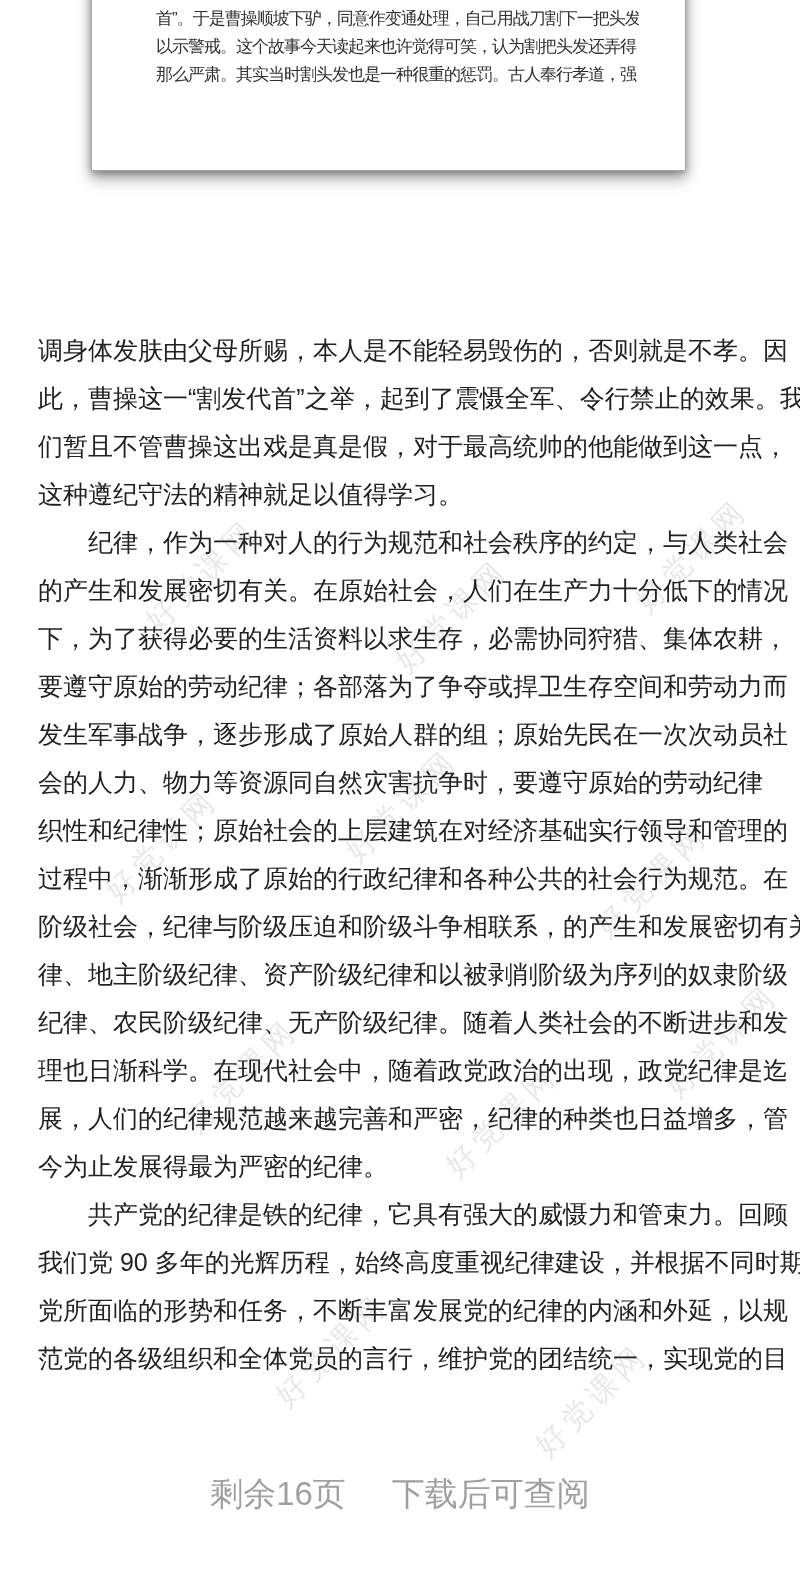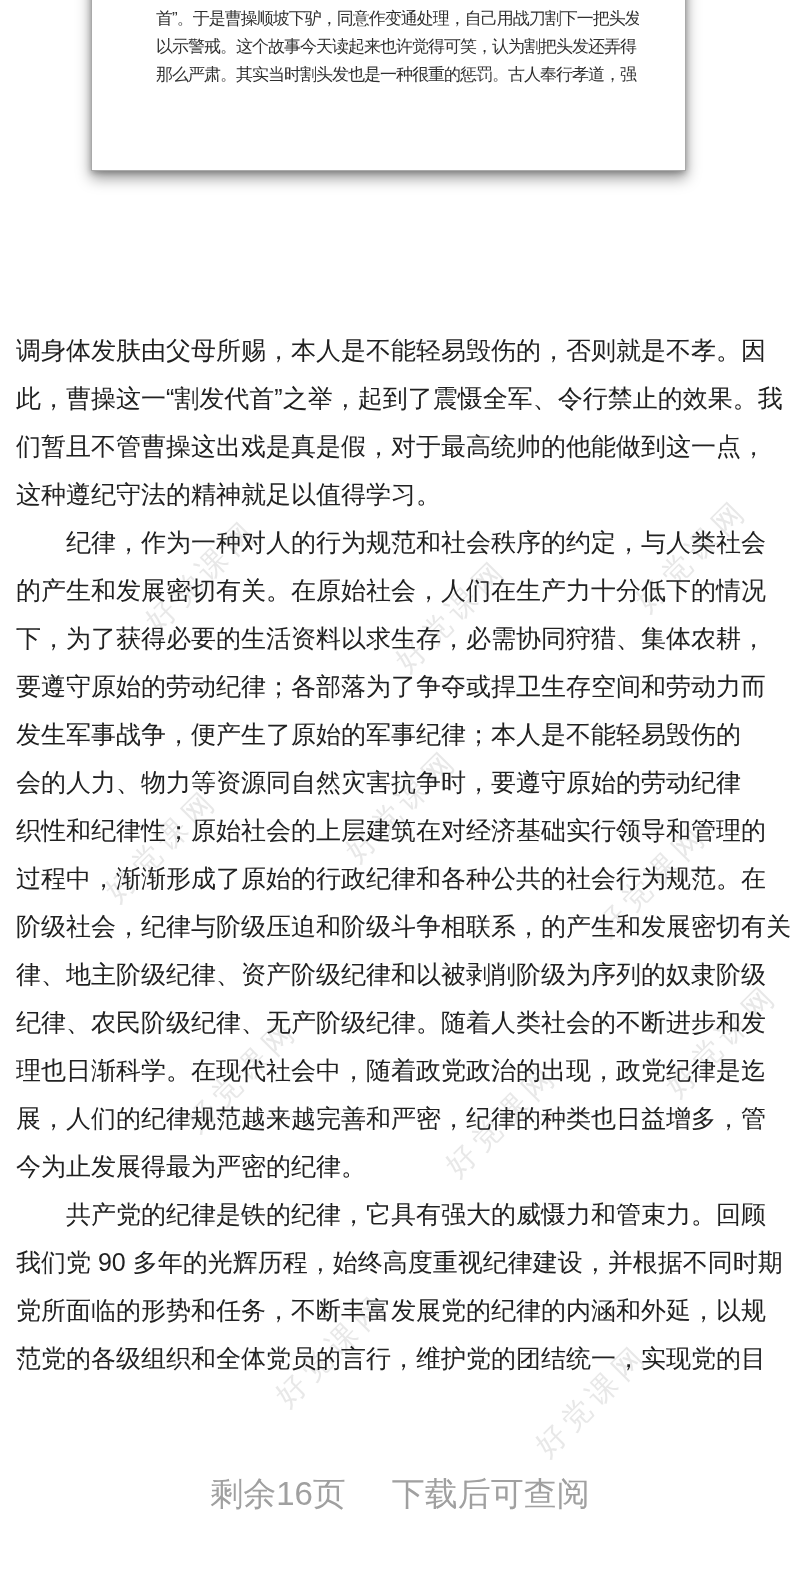--- a/index.html
+++ b/index.html
@@ -36,21 +36,21 @@
 
   
   .article {
     position: absolute;
     left: 0; top: 326px;
     width: 800px;
     padding: 0;
     z-index: 2;
   }
   .tline {
-    padding: 0 16px;
+    padding: 0 38px;
     height: 48px;
     line-height: 48px;
     font-size: 25px;
     color: #212121;
     white-space: nowrap;
     overflow: hidden;
   }
   .tline.indent { text-indent: 50px; }
 
   
@@ -104,21 +104,21 @@
 
 <div class="article">
     <div class="tline">调身体发肤由父母所赐，本人是不能轻易毁伤的，否则就是不孝。因</div>
     <div class="tline">此，曹操这一“割发代首”之举，起到了震慑全军、令行禁止的效果。我</div>
     <div class="tline">们暂且不管曹操这出戏是真是假，对于最高统帅的他能做到这一点，</div>
     <div class="tline">这种遵纪守法的精神就足以值得学习。</div>
     <div class="tline indent">纪律，作为一种对人的行为规范和社会秩序的约定，与人类社会</div>
     <div class="tline">的产生和发展密切有关。在原始社会，人们在生产力十分低下的情况</div>
     <div class="tline">下，为了获得必要的生活资料以求生存，必需协同狩猎、集体农耕，</div>
     <div class="tline">要遵守原始的劳动纪律；各部落为了争夺或捍卫生存空间和劳动力而</div>
-    <div class="tline">发生军事战争，便产生了原始的军事纪律；本人是不能轻易毁伤的</div>
+    <div class="tline">发生军事战争，逐步形成了原始人群的组；原始先民在一次次动员社</div>
     <div class="tline">会的人力、物力等资源同自然灾害抗争时，要遵守原始的劳动纪律</div>
     <div class="tline">织性和纪律性；原始社会的上层建筑在对经济基础实行领导和管理的</div>
     <div class="tline">过程中，渐渐形成了原始的行政纪律和各种公共的社会行为规范。在</div>
     <div class="tline">阶级社会，纪律与阶级压迫和阶级斗争相联系，的产生和发展密切有关</div>
     <div class="tline">律、地主阶级纪律、资产阶级纪律和以被剥削阶级为序列的奴隶阶级</div>
     <div class="tline">纪律、农民阶级纪律、无产阶级纪律。随着人类社会的不断进步和发</div>
     <div class="tline">理也日渐科学。在现代社会中，随着政党政治的出现，政党纪律是迄</div>
     <div class="tline">展，人们的纪律规范越来越完善和严密，纪律的种类也日益增多，管</div>
     <div class="tline">今为止发展得最为严密的纪律。</div>
     <div class="tline indent">共产党的纪律是铁的纪律，它具有强大的威慑力和管束力。回顾</div>

